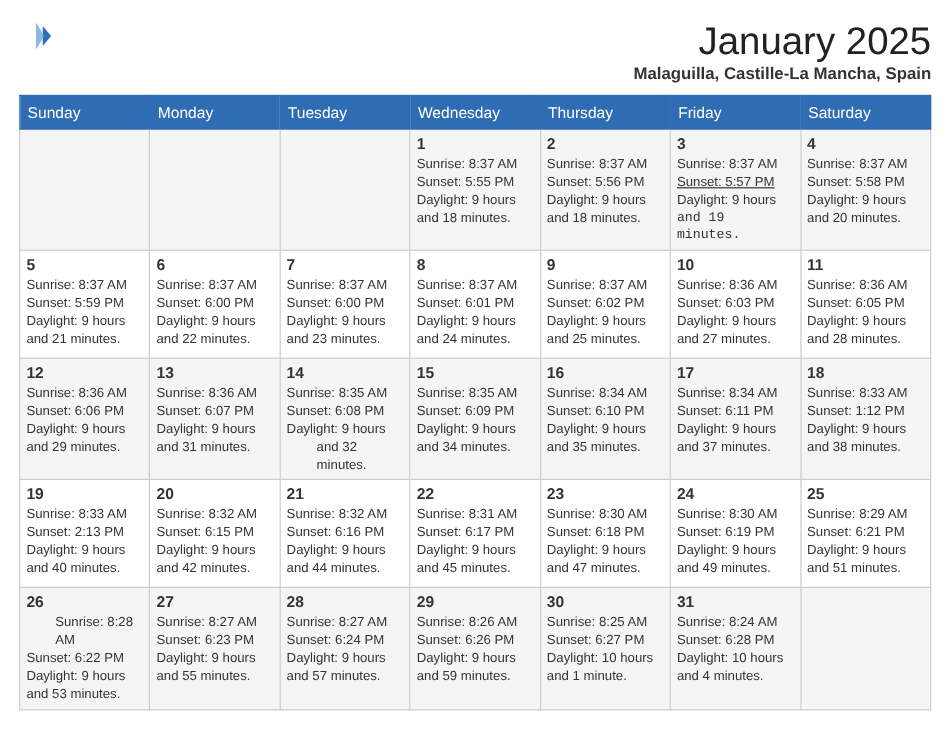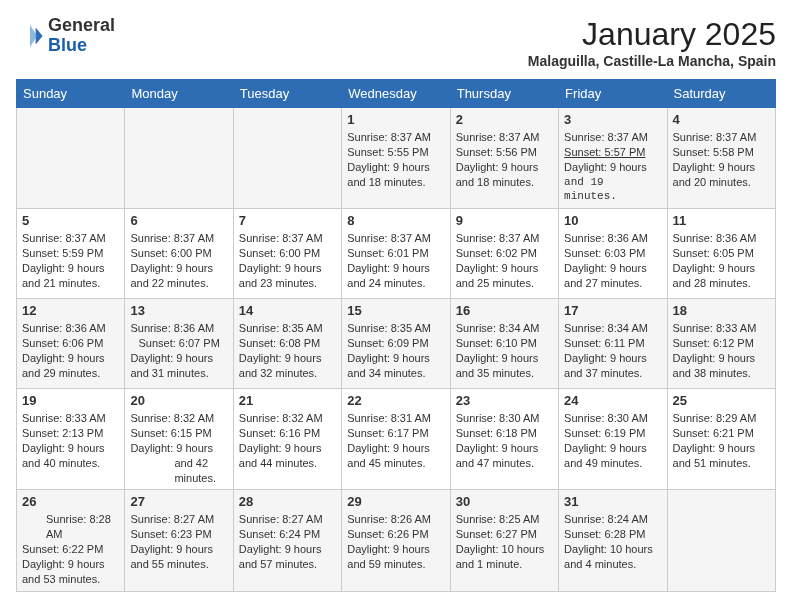--- a/index.html
+++ b/index.html
@@ -90,24 +90,20 @@
   </style>
 </head>
 <body>
 
 <div class="header-area">
   <div class="logo">
     <svg class="logo-icon" viewBox="0 0 40 40" xmlns="http://www.w3.org/2000/svg">
       <polygon points="28,8 38,20 28,32" fill="#2e6db4"></polygon>
       <polygon points="20,4 30,20 20,36" fill="#5b9bd5" opacity="0.7"></polygon>
     </svg>
-    <div class="logo-text">
-      <div class="logo-general">General</div>
-      <div class="logo-blue">Blue</div>
-    </div>
   </div>
   <div class="title-area">
     <div class="month-title">January 2025</div>
     <div class="location-title">Malaguilla, Castille-La Mancha, Spain</div>
   </div>
 </div>
 
 <table class="calendar">
   <thead>
     <tr>
@@ -209,30 +205,30 @@
         <td>
           <span class="day-number">12</span>
           <div style="line-height: 1.35;">Sunrise: 8:36 AM</div>
           <div style="line-height: 1.35;">Sunset: 6:06 PM</div>
           <div style="line-height: 1.35;">Daylight: 9 hours</div>
           <div style="line-height: 1.35;">and 29 minutes.</div>
         </td>
         <td>
           <span class="day-number">13</span>
           <div style="line-height: 1.35;">Sunrise: 8:36 AM</div>
-          <div style="line-height: 1.35; text-align: center;">Sunset: 6:07 PM</div>
+          <div style="line-height: 1.35;">Sunset: 6:07 PM</div>
           <div style="line-height: 1.35;">Daylight: 9 hours</div>
           <div style="line-height: 1.35;">and 31 minutes.</div>
         </td>
         <td>
           <span class="day-number">14</span>
           <div style="line-height: 1.35;">Sunrise: 8:35 AM</div>
           <div style="line-height: 1.35;">Sunset: 6:08 PM</div>
           <div style="line-height: 1.35;">Daylight: 9 hours</div>
-          <div style="line-height: 1.35;">and 32 minutes.</div>
+          <div style="line-height: 1.35; margin-left: 25px;">and 32 minutes.</div>
         </td>
         <td>
           <span class="day-number">15</span>
           <div style="line-height: 1.35;">Sunrise: 8:35 AM</div>
           <div style="line-height: 1.35;">Sunset: 6:09 PM</div>
           <div style="line-height: 1.35;">Daylight: 9 hours</div>
           <div style="line-height: 1.35;">and 34 minutes.</div>
         </td>
         <td>
           <span class="day-number">16</span>
@@ -244,39 +240,39 @@
         <td>
           <span class="day-number">17</span>
           <div style="line-height: 1.35;">Sunrise: 8:34 AM</div>
           <div style="line-height: 1.35;">Sunset: 6:11 PM</div>
           <div style="line-height: 1.35;">Daylight: 9 hours</div>
           <div style="line-height: 1.35;">and 37 minutes.</div>
         </td>
         <td>
           <span class="day-number">18</span>
           <div style="line-height: 1.35;">Sunrise: 8:33 AM</div>
-          <div style="line-height: 1.35;">Sunset: 6:12 PM</div>
+          <div style="line-height: 1.35;">Sunset: 1:12 PM</div>
           <div style="line-height: 1.35;">Daylight: 9 hours</div>
           <div style="line-height: 1.35;">and 38 minutes.</div>
         </td>
       </tr>
       <tr>
         <td>
           <span class="day-number">19</span>
           <div style="line-height: 1.35;">Sunrise: 8:33 AM</div>
           <div style="line-height: 1.35;">Sunset: 2:13 PM</div>
           <div style="line-height: 1.35;">Daylight: 9 hours</div>
           <div style="line-height: 1.35;">and 40 minutes.</div>
         </td>
         <td>
           <span class="day-number">20</span>
           <div style="line-height: 1.35;">Sunrise: 8:32 AM</div>
           <div style="line-height: 1.35;">Sunset: 6:15 PM</div>
           <div style="line-height: 1.35;">Daylight: 9 hours</div>
-          <div style="line-height: 1.35; margin-left: 44px;">and 42 minutes.</div>
+          <div style="line-height: 1.35;">and 42 minutes.</div>
         </td>
         <td>
           <span class="day-number">21</span>
           <div style="line-height: 1.35;">Sunrise: 8:32 AM</div>
           <div style="line-height: 1.35;">Sunset: 6:16 PM</div>
           <div style="line-height: 1.35;">Daylight: 9 hours</div>
           <div style="line-height: 1.35;">and 44 minutes.</div>
         </td>
         <td>
           <span class="day-number">22</span>

